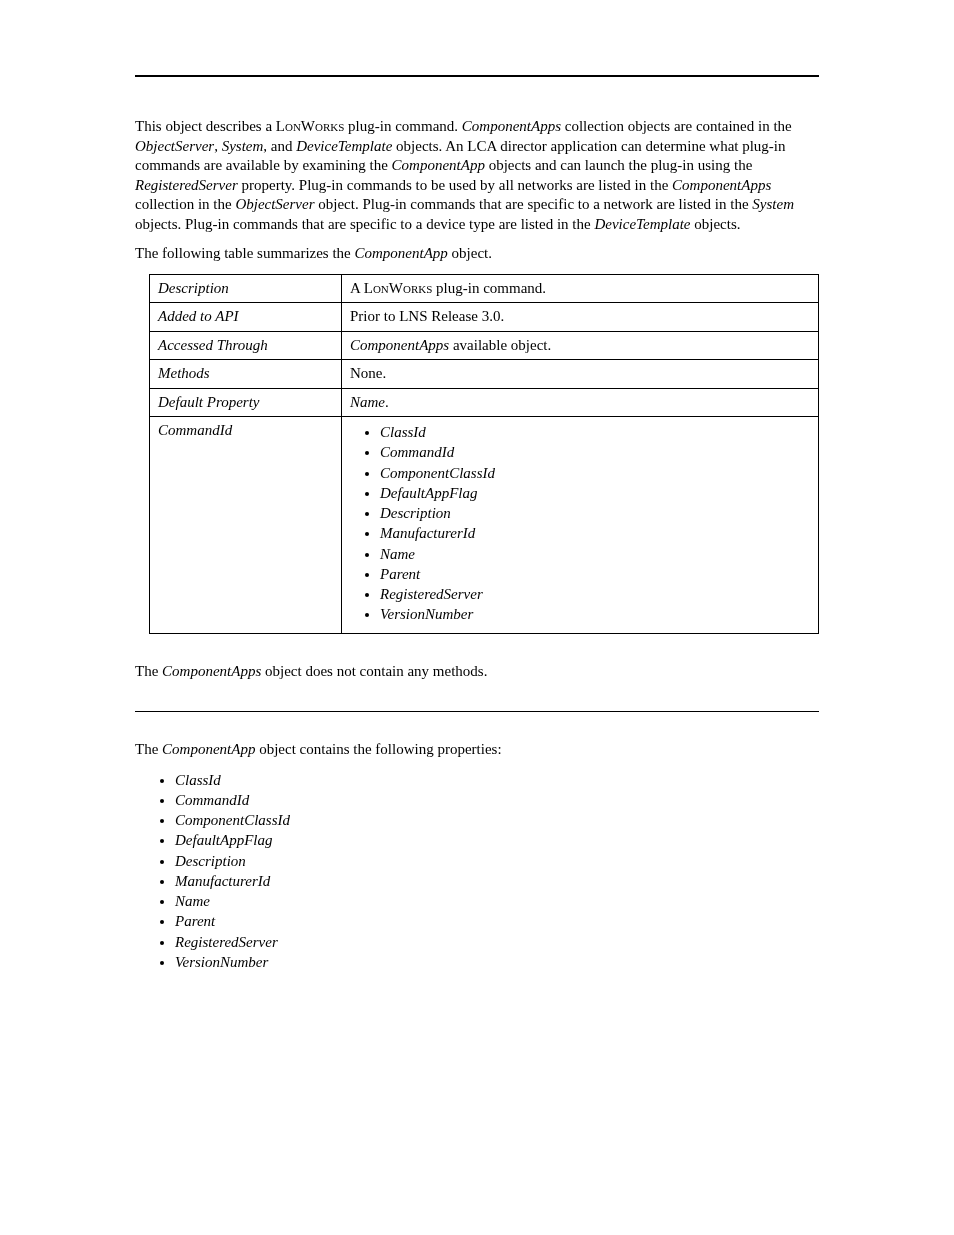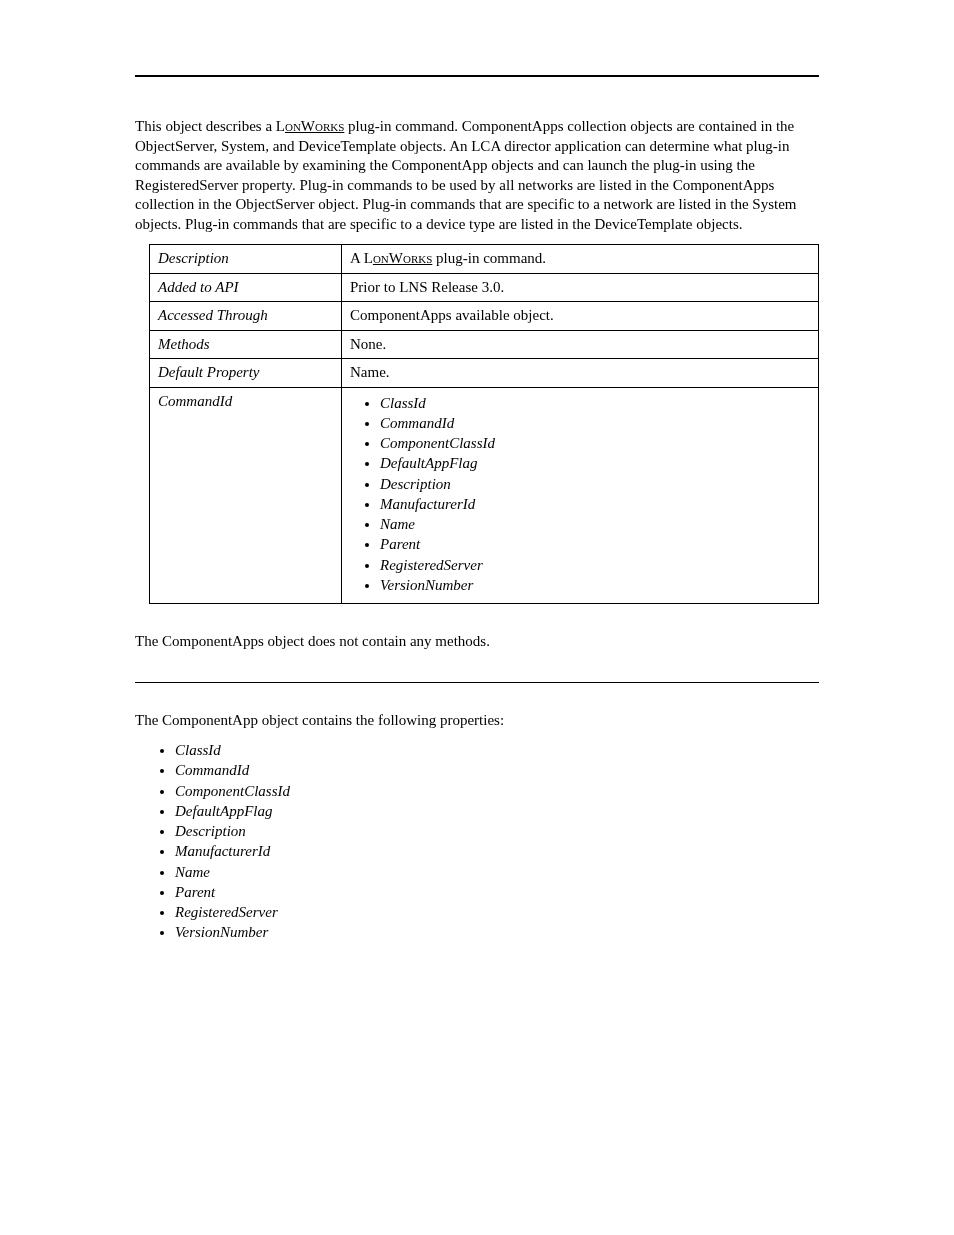--- a/index.html
+++ b/index.html
@@ -17,24 +17,24 @@
   }
   .header-line {
     border-top: 2.5px solid #000;
     margin-bottom: 40px;
   }
   .para {
     margin: 0 0 10px 0;
     text-align: left;
   }
   .italic {
+    font-style: italic;
   }
   .smallcaps {
     font-variant: small-caps;
-    text-decoration: underline;
   }
   table.summary {
     border-collapse: collapse;
     width: 98%;
     margin: 6px 0 10px 14px;
   }
   table.summary td {
     border: 1px solid #000;
     padding: 4px 8px;
     vertical-align: top;
@@ -67,20 +67,23 @@
 </head>
 <body>
 
 <div class="page">
   <div class="header-line"></div>
 
   <p class="para">
     <span>This object describes a L</span><span class="smallcaps">onWorks</span><span> plug-in command.  </span><span class="italic">ComponentApps</span><span> collection objects are contained in the </span><span class="italic">ObjectServer</span><span>, </span><span class="italic">System</span><span>, and </span><span class="italic">DeviceTemplate</span><span> objects.  An LCA director application can determine what plug-in commands are available by examining the </span><span class="italic">ComponentApp</span><span> objects and can launch the plug-in using the </span><span class="italic">RegisteredServer</span><span> property.  Plug-in commands to be used by all networks are listed in the </span><span class="italic">ComponentApps</span><span> collection in the </span><span class="italic">ObjectServer</span><span> object.  Plug-in commands that are specific to a network are listed in the </span><span class="italic">System</span><span> objects.  Plug-in commands that are specific to a device type are listed in the </span><span class="italic">DeviceTemplate</span><span> objects.</span>
   </p>
 
+  <p class="para">
+    <span>The following table summarizes the </span><span class="italic">ComponentApp</span><span> object.</span>
+  </p>
 
   <table class="summary">
     <tbody>
         <tr>
       <td class="label">Description</td>
       <td><span>A L</span><span class="smallcaps">onWorks</span><span> plug-in command.</span></td>
     </tr>
     <tr>
       <td class="label">Added to API</td>
       <td>Prior to LNS Release 3.0.</td>

